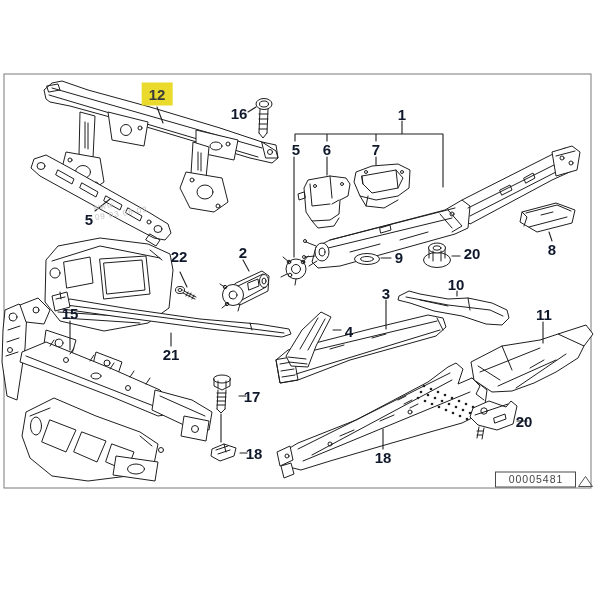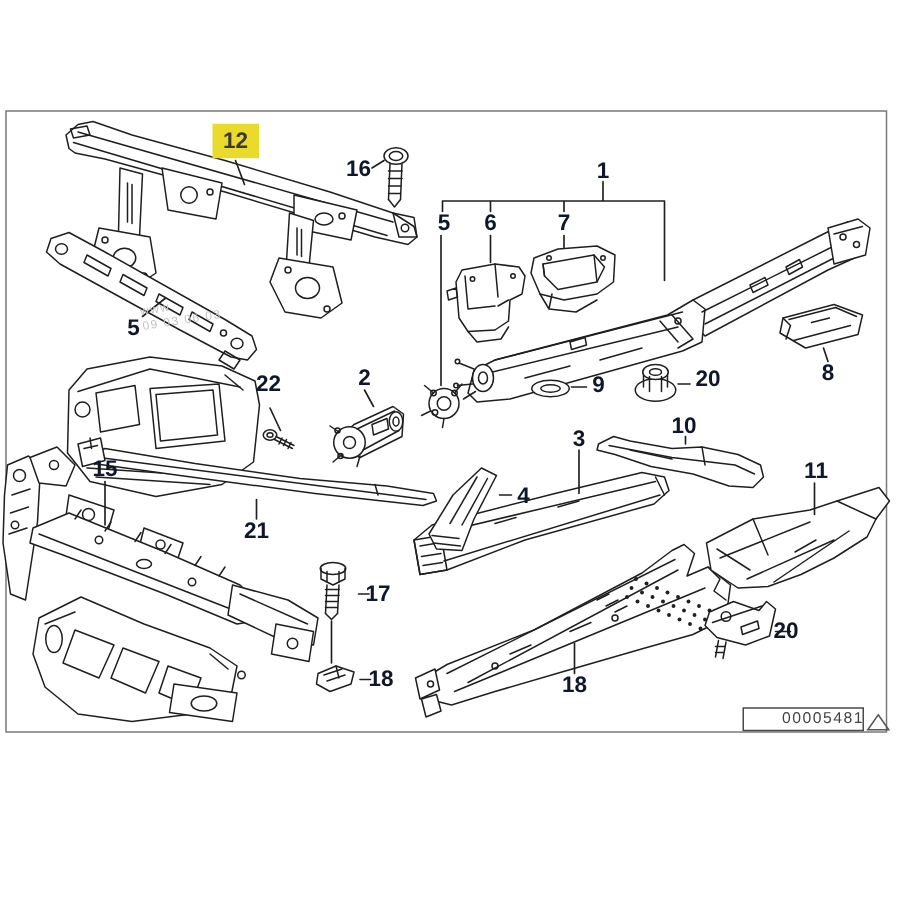--- a/index.html
+++ b/index.html
@@ -7,21 +7,21 @@
   .stage svg{position:absolute;left:0;top:0;}
   svg .ln{stroke:#1f1f1f;stroke-width:1;fill:none;stroke-linejoin:round;stroke-linecap:round;}
   svg .body{stroke:#1f1f1f;stroke-width:1;fill:#ffffff;stroke-linejoin:round;}
   svg .leader{stroke:#1f1f1f;stroke-width:1.1;fill:none;stroke-linecap:round;}
   svg .dot{fill:#1f1f1f;stroke:none;}
   svg .frame{fill:none;stroke:#7a7a7a;stroke-width:1;}
   svg .plate{fill:#fff;stroke:#4a4a4a;stroke-width:1;}
   svg .tri{fill:none;stroke:#555;stroke-width:1;}
   .plabel{position:absolute;transform:translate(-50%,-50%);font-weight:bold;font-size:15px;color:#0f172a;line-height:1;white-space:nowrap;}
   .plabel.hl{background:var(--highlight,#e9da2b);color:#3a3a3a;padding:4px 7px;}
-  .plate-text{position:absolute;left:496px;top:472px;width:80px;height:15px;font-size:10.5px;color:#444;text-align:right;line-height:15px;letter-spacing:1px;}
+  .plate-text{position:absolute;left:496px;top:472px;width:80px;height:15px;font-size:10.5px;color:#444;text-align:center;line-height:15px;letter-spacing:1px;}
   .watermark{position:absolute;left:94px;top:199px;font-size:8px;color:#c3c3c3;transform:rotate(-9deg);line-height:10px;letter-spacing:1px;}
 </style>
 </head>
 <body>
 
 <div class="stage">
 
 <svg width="600" height="600" viewBox="0 0 600 600">
 
   <rect class="frame" x="4" y="74" width="587" height="414"></rect>

